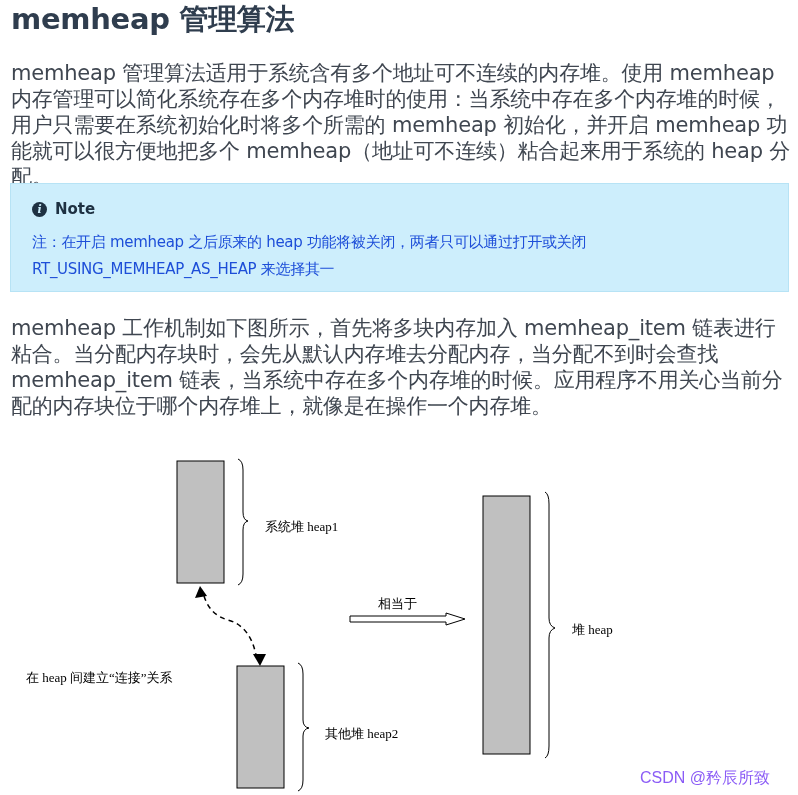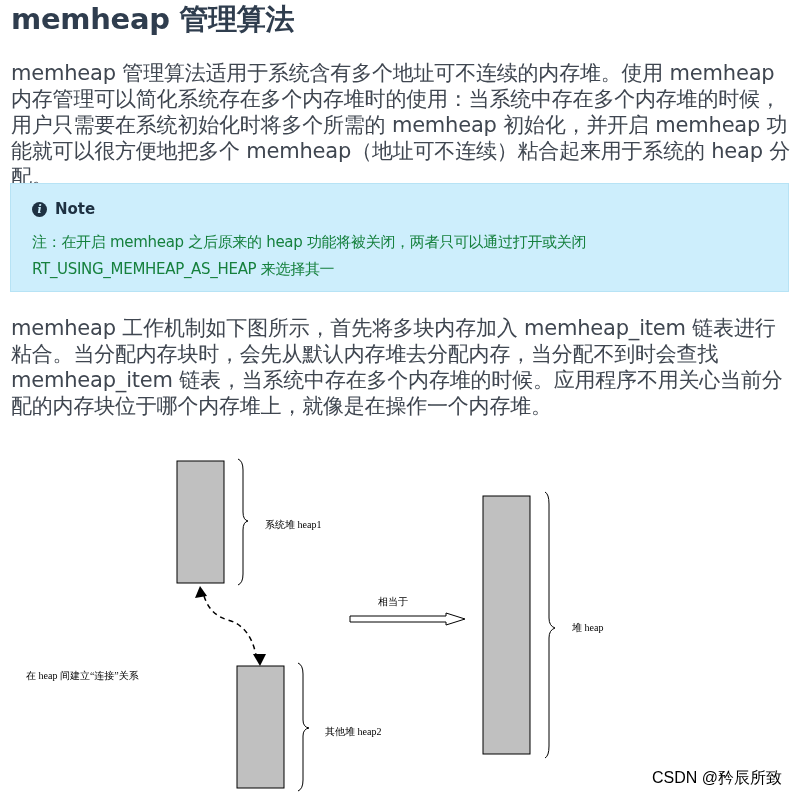--- a/index.html
+++ b/index.html
@@ -12,25 +12,25 @@
     .p1 { top: 60px; }
     .p2 { top: 315px; }
     .note { position: absolute; left: 10px; top: 183px; width: 779px; height: 109px; box-sizing: border-box;
             background: #cdeefc; border: 1px solid #b7e3f5; }
     .note-head { position: absolute; left: 21px; top: 16px; display: flex; align-items: center; gap: 8px;
                  font-size: 15px; font-weight: bold; color: #1e3142; }
     .info-icon { width: 15px; height: 15px; border-radius: 50%; background: #1e3142; color: #cdeefc;
                  font-size: 11px; font-weight: bold; font-style: italic; display: flex; align-items: center;
                  justify-content: center; font-family: "DejaVu Serif", serif; }
     .note-body { position: absolute; left: 21px; top: 45px; width: 740px; font-size: 15px; line-height: 27px;
-                 color: #15803d; letter-spacing: -0.3px; }
+                 color: #1d4ed8; letter-spacing: -0.3px; }
     .diagram { position: absolute; left: 0; top: 440px; width: 798px; height: 355px; }
-    .dtext { position: absolute; font-family: "Liberation Serif", "DejaVu Serif", serif; font-size: 10px; color: #000; white-space: nowrap; }
-    .watermark { position: absolute; right: 16px; bottom: 6px; font-family: "Liberation Sans", sans-serif;
-                 font-size: 16px; color: #000000; }
+    .dtext { position: absolute; font-family: "Liberation Serif", "DejaVu Serif", serif; font-size: 13px; color: #000; white-space: nowrap; }
+    .watermark { position: absolute; right: 28px; bottom: 6px; font-family: "Liberation Sans", sans-serif;
+                 font-size: 16px; color: #8b5cf6; }
   </style>
 </head>
 <body>
 
 <h1 class="title">memheap 管理算法</h1>
 
 <p class="para p1">memheap 管理算法适用于系统含有多个地址可不连续的内存堆。使用 memheap 内存管理可以简化系统存在多个内存堆时的使用：当系统中存在多个内存堆的时候，用户只需要在系统初始化时将多个所需的 memheap 初始化，并开启 memheap 功能就可以很方便地把多个 memheap（地址可不连续）粘合起来用于系统的 heap 分配。</p>
 
 <div class="note">
   <div class="note-head">

